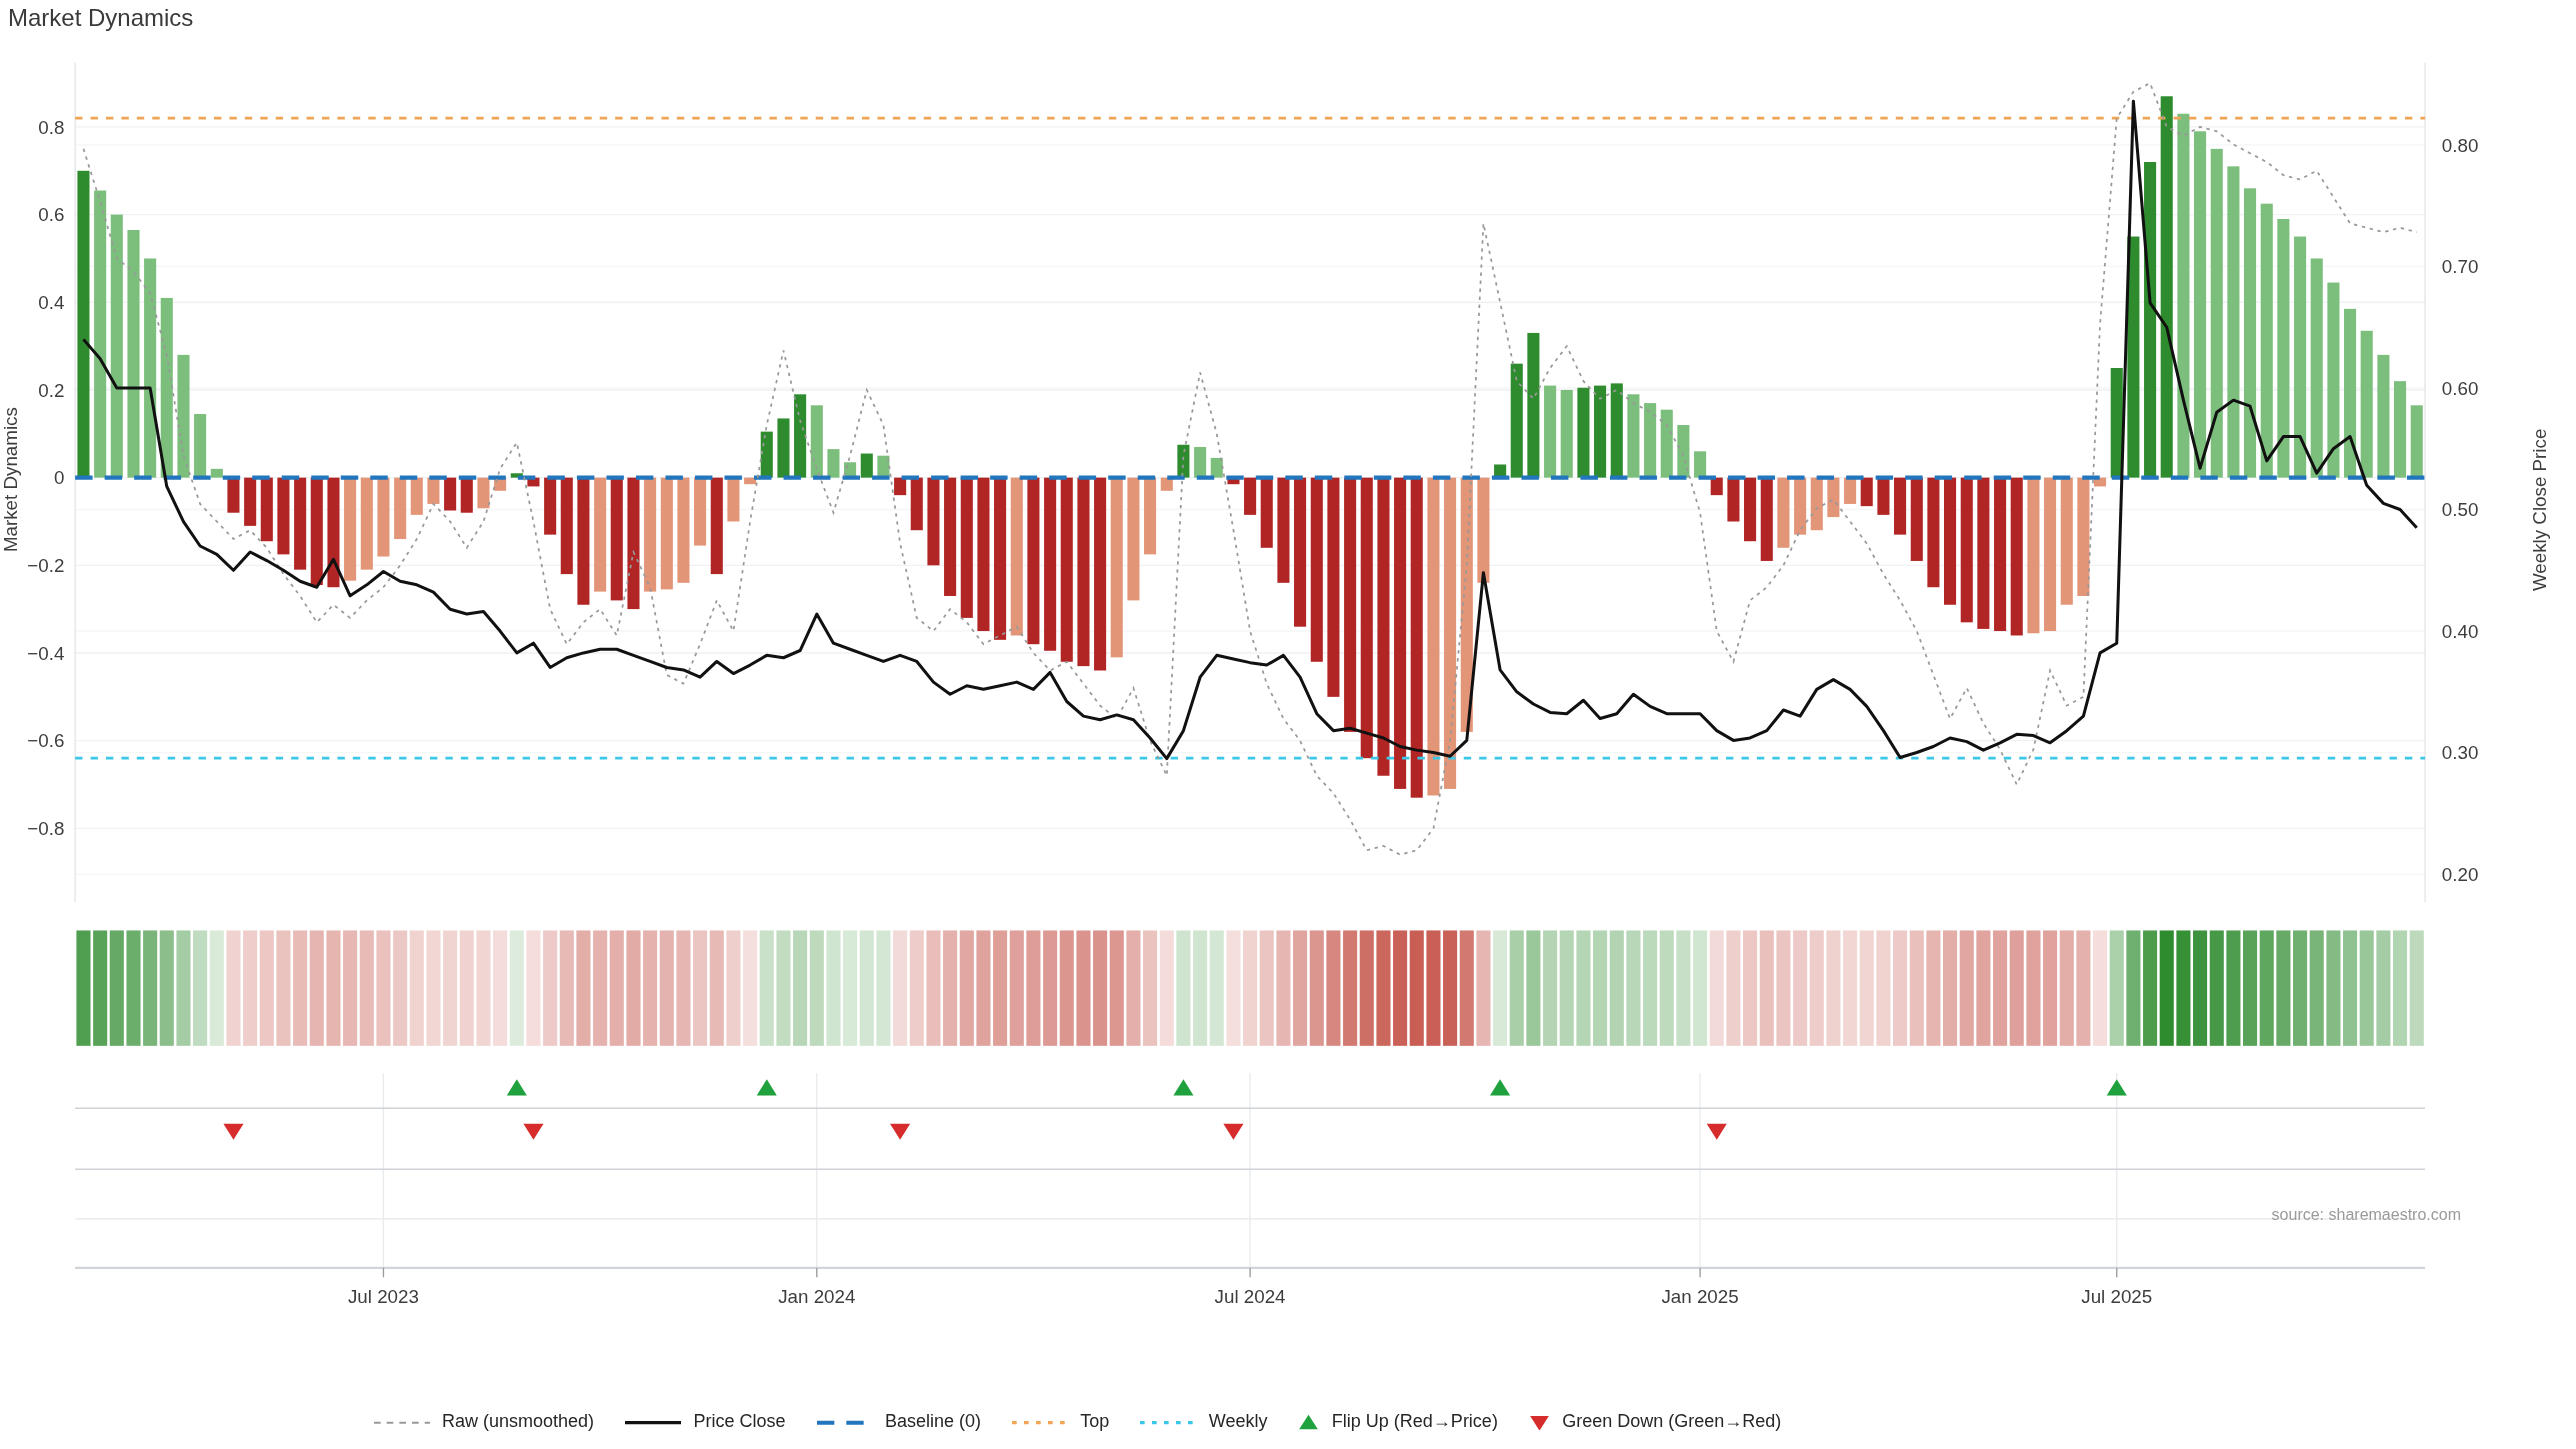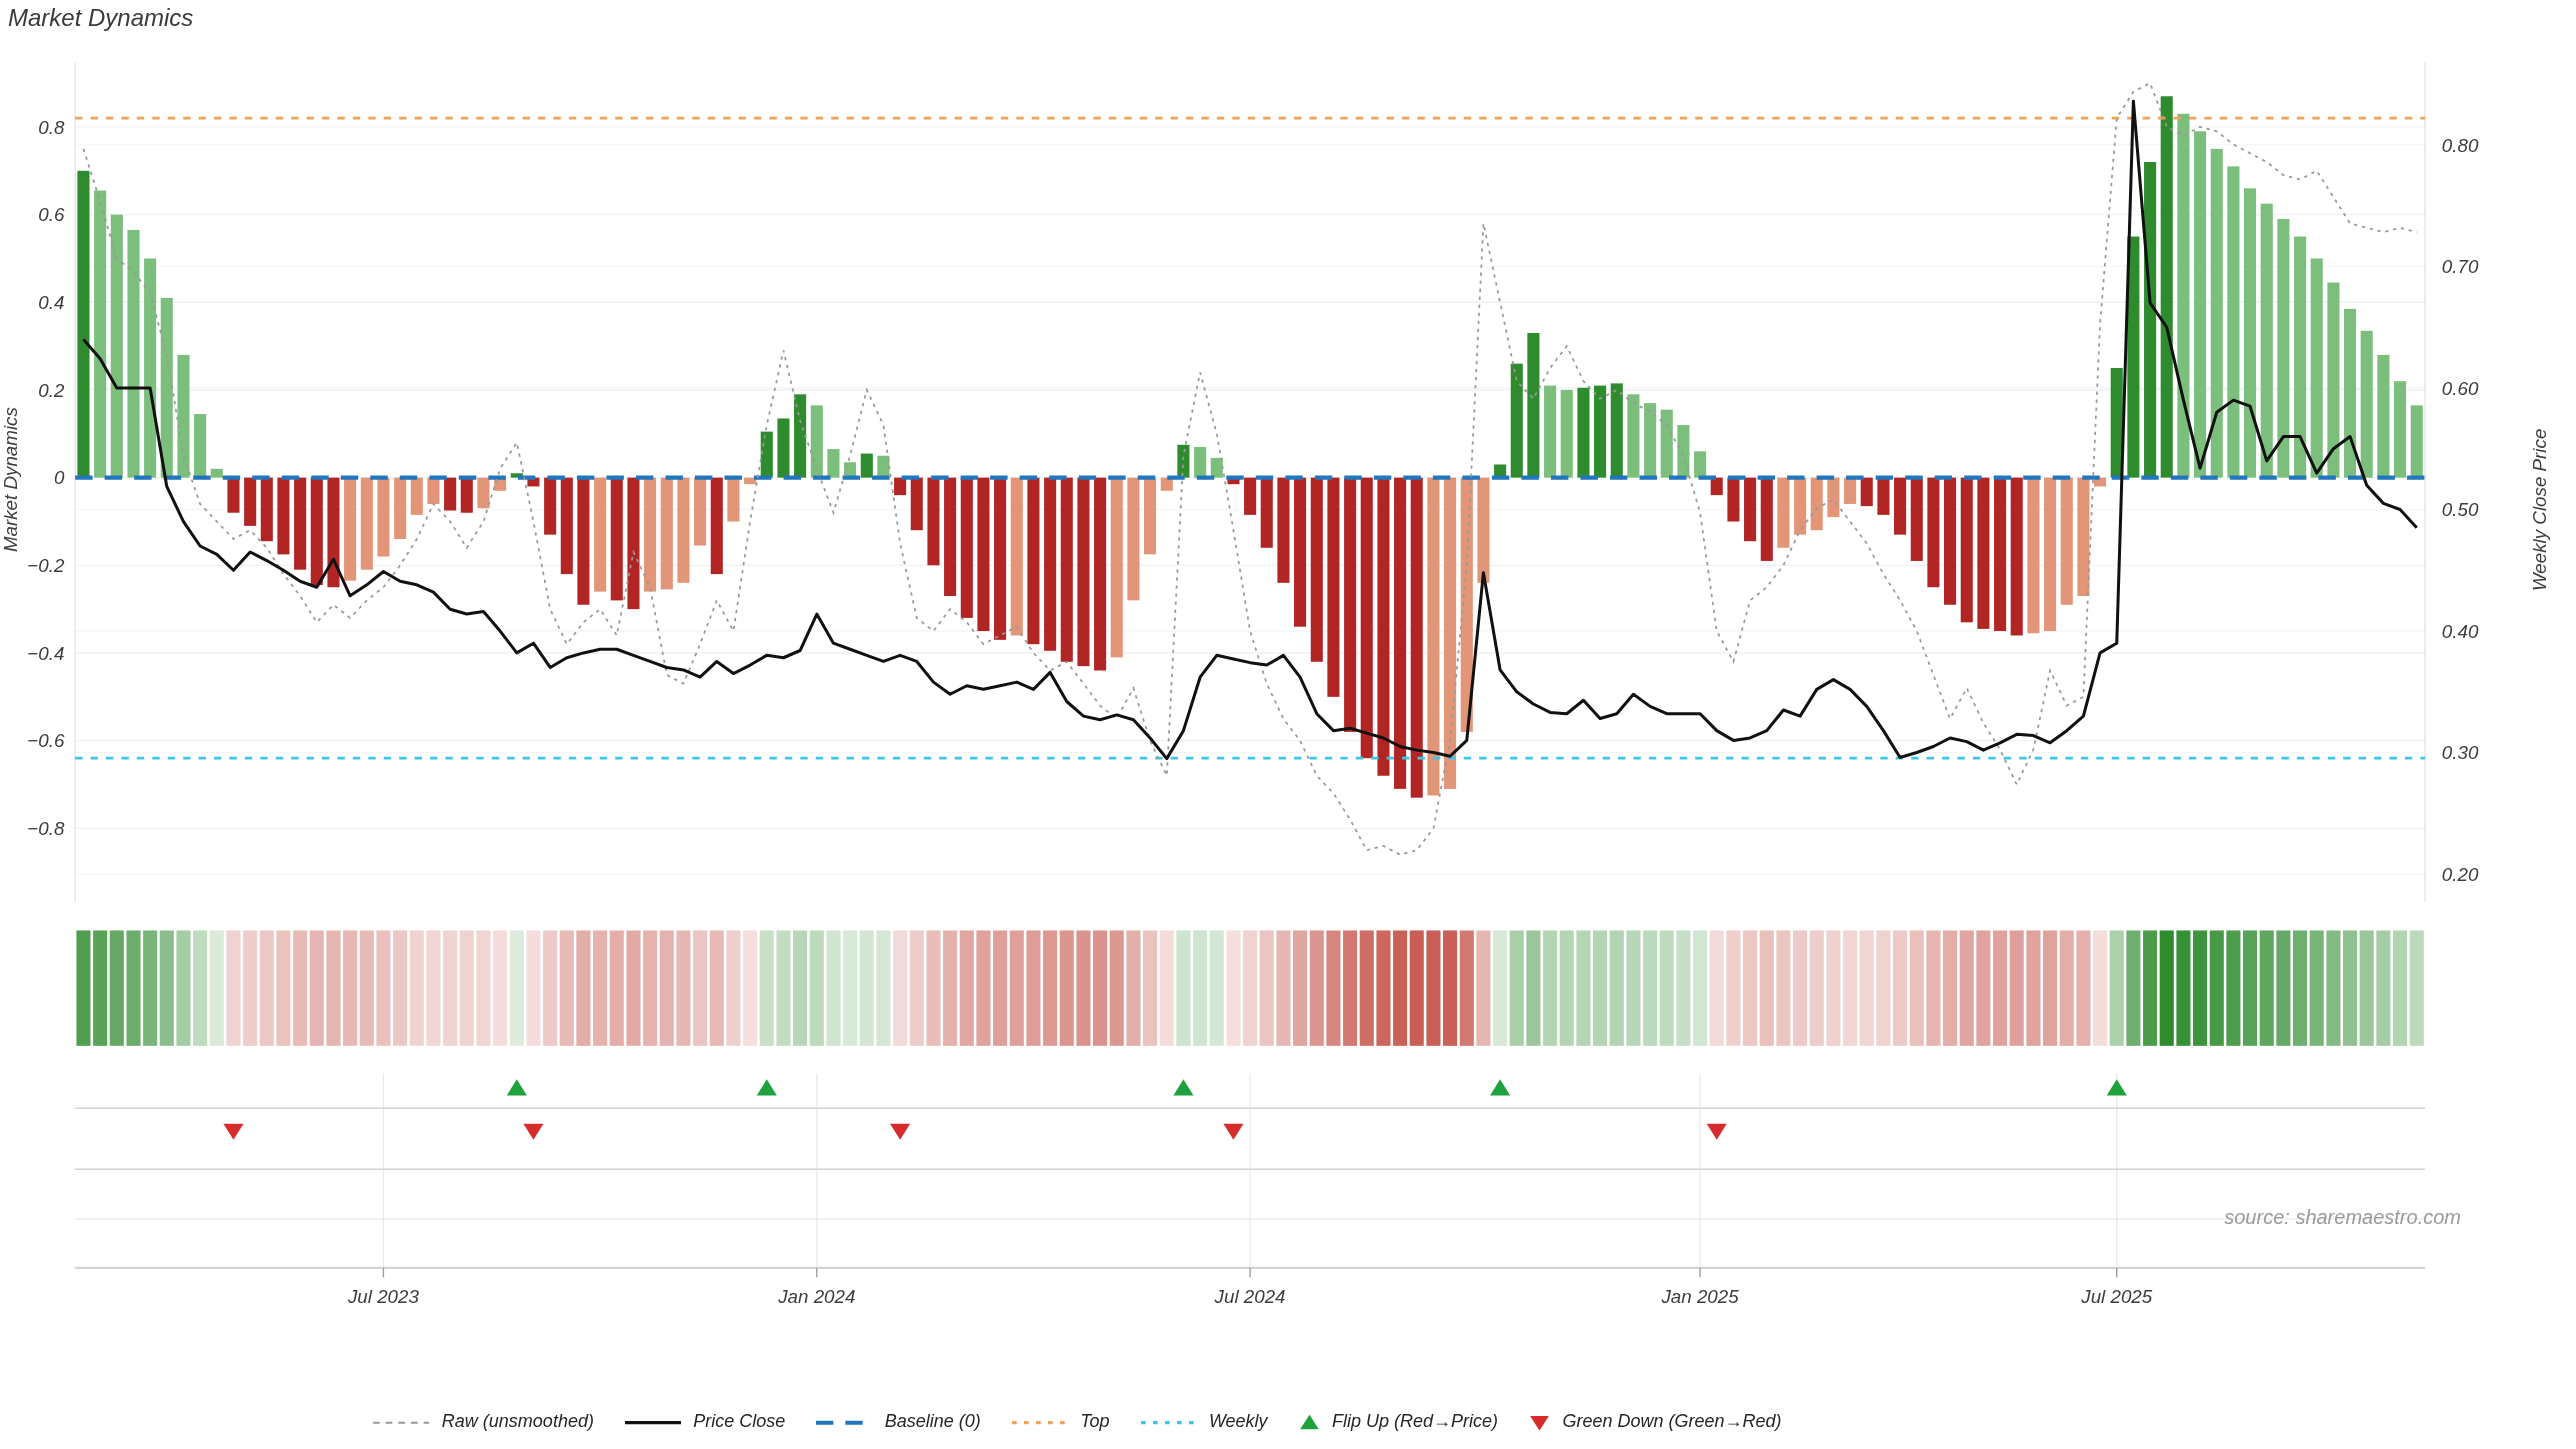--- a/index.html
+++ b/index.html
@@ -1,20 +1,20 @@
 <!DOCTYPE html>
 <html style="font-size:10.7px"><head>
 <meta charset="utf-8">
 <style>
   html,body{margin:0;padding:0;background:#ffffff;width:2576px;height:1449px;overflow:hidden;
             font-family:"Liberation Sans","DejaVu Sans",sans-serif;}
-  #stage{position:relative;width:2576px;height:1449px;background:#ffffff;font-style:italic;}
+  #stage{position:relative;width:2576px;height:1449px;background:#ffffff;}
   #page-title{position:absolute;left:8px;top:4px;font-size:24px;color:#3a3a3a;}
   #chart-wrap{position:absolute;left:0;top:0;width:2576px;height:1449px;}
-  #source-note{position:absolute;right:115px;top:1206px;font-size:20px;color:#9a9a9a;}
+  #source-note{position:absolute;right:115px;top:1206px;font-size:16px;color:#9a9a9a;}
   #legend{position:absolute;left:0;top:1411px;width:2152px;display:flex;justify-content:center;
           align-items:center;gap:28px;}
   .legend-item{display:flex;align-items:center;gap:9.4px;font-size:18px;color:#262626;}
   .legend-sample{display:inline-block;}
 </style>
 </head>
 <body>
 
 <div id="stage">
   <div id="page-title">Market Dynamics</div>

